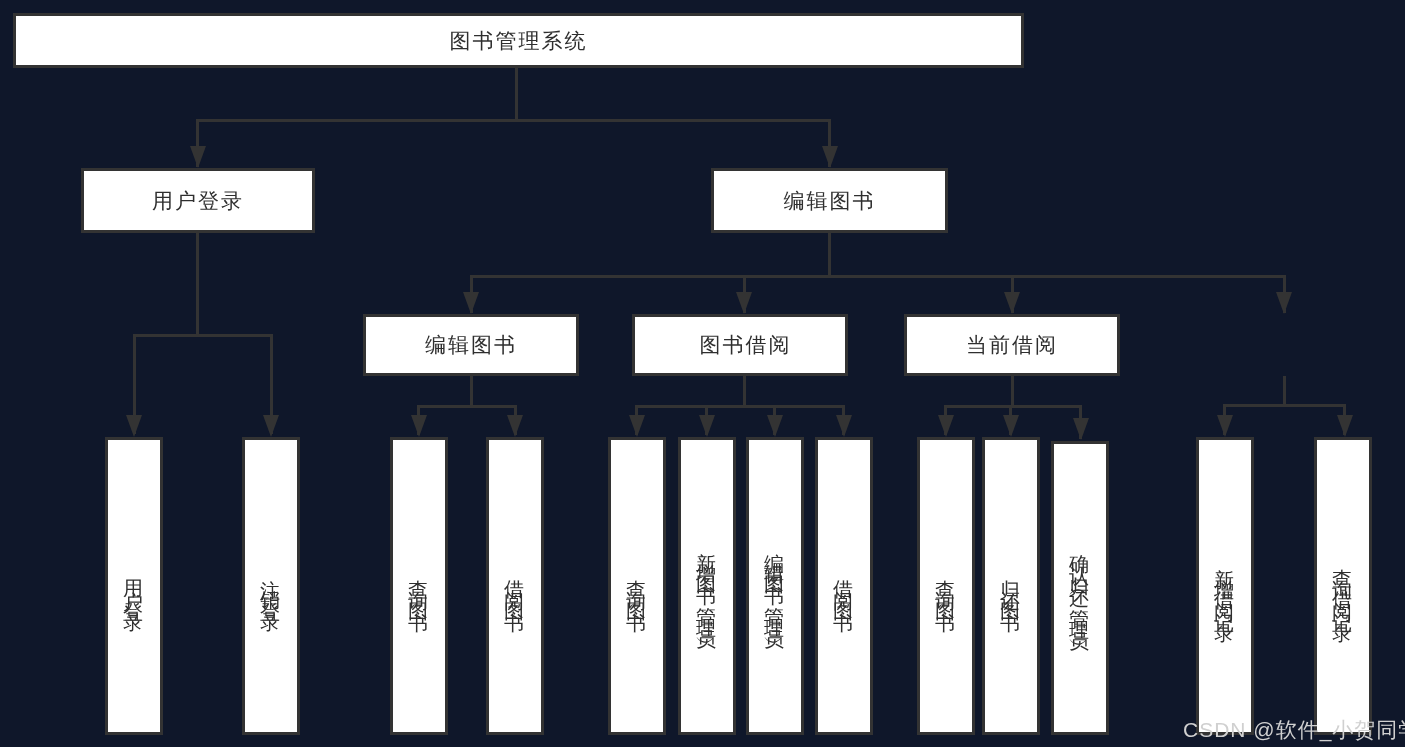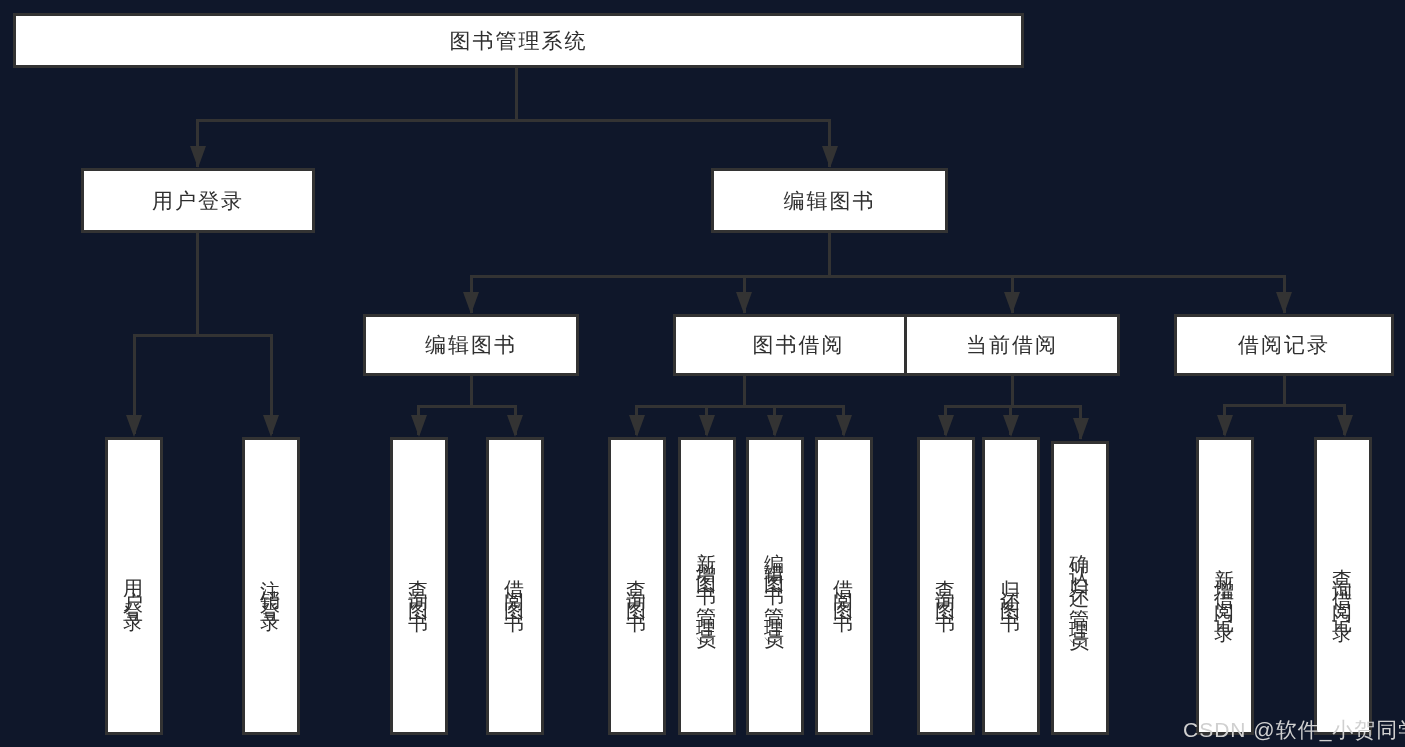--- a/index.html
+++ b/index.html
@@ -89,23 +89,22 @@
   <div class="line vline" style="left:470px; top:275px; height:38px;"></div>
   <div class="arrow" style="left:463px; top:292px;"></div>
   <div class="line vline" style="left:743px; top:275px; height:38px;"></div>
   <div class="arrow" style="left:736px; top:292px;"></div>
   <div class="line vline" style="left:1011px; top:275px; height:38px;"></div>
   <div class="arrow" style="left:1004px; top:292px;"></div>
   <div class="line vline" style="left:1283px; top:275px; height:38px;"></div>
   <div class="arrow" style="left:1276px; top:292px;"></div>
 
   <div class="box" style="left:363px; top:314px; width:216px; height:62px;">编辑图书</div>
-  <div class="box" style="left:673px; top:314px; width:240px; height:62px;padding-left:11px;">图书借阅</div>
+  <div class="box" style="left:632px; top:314px; width:216px; height:62px;padding-left:11px;">图书借阅</div>
   <div class="box" style="left:904px; top:314px; width:216px; height:62px;text-align:center;">当前借阅</div>
-  <div class="box" style="left:1174px; top:314px; width:220px; height:62px;">借阅记录</div>
 
   <div class="line vline" style="left:470px; top:376px; height:32px;"></div>
   <div class="line hline" style="left:417px; top:405px; width:100px;"></div>
   <div class="line vline" style="left:417px; top:405px; height:30px;"></div>
   <div class="arrow" style="left:411px; top:415px;"></div>
   <div class="line vline" style="left:514px; top:405px; height:30px;"></div>
   <div class="arrow" style="left:507px; top:415px;"></div>
 
   <div class="line vline" style="left:743px; top:376px; height:32px;"></div>
   <div class="line hline" style="left:635px; top:405px; width:210px;"></div>

